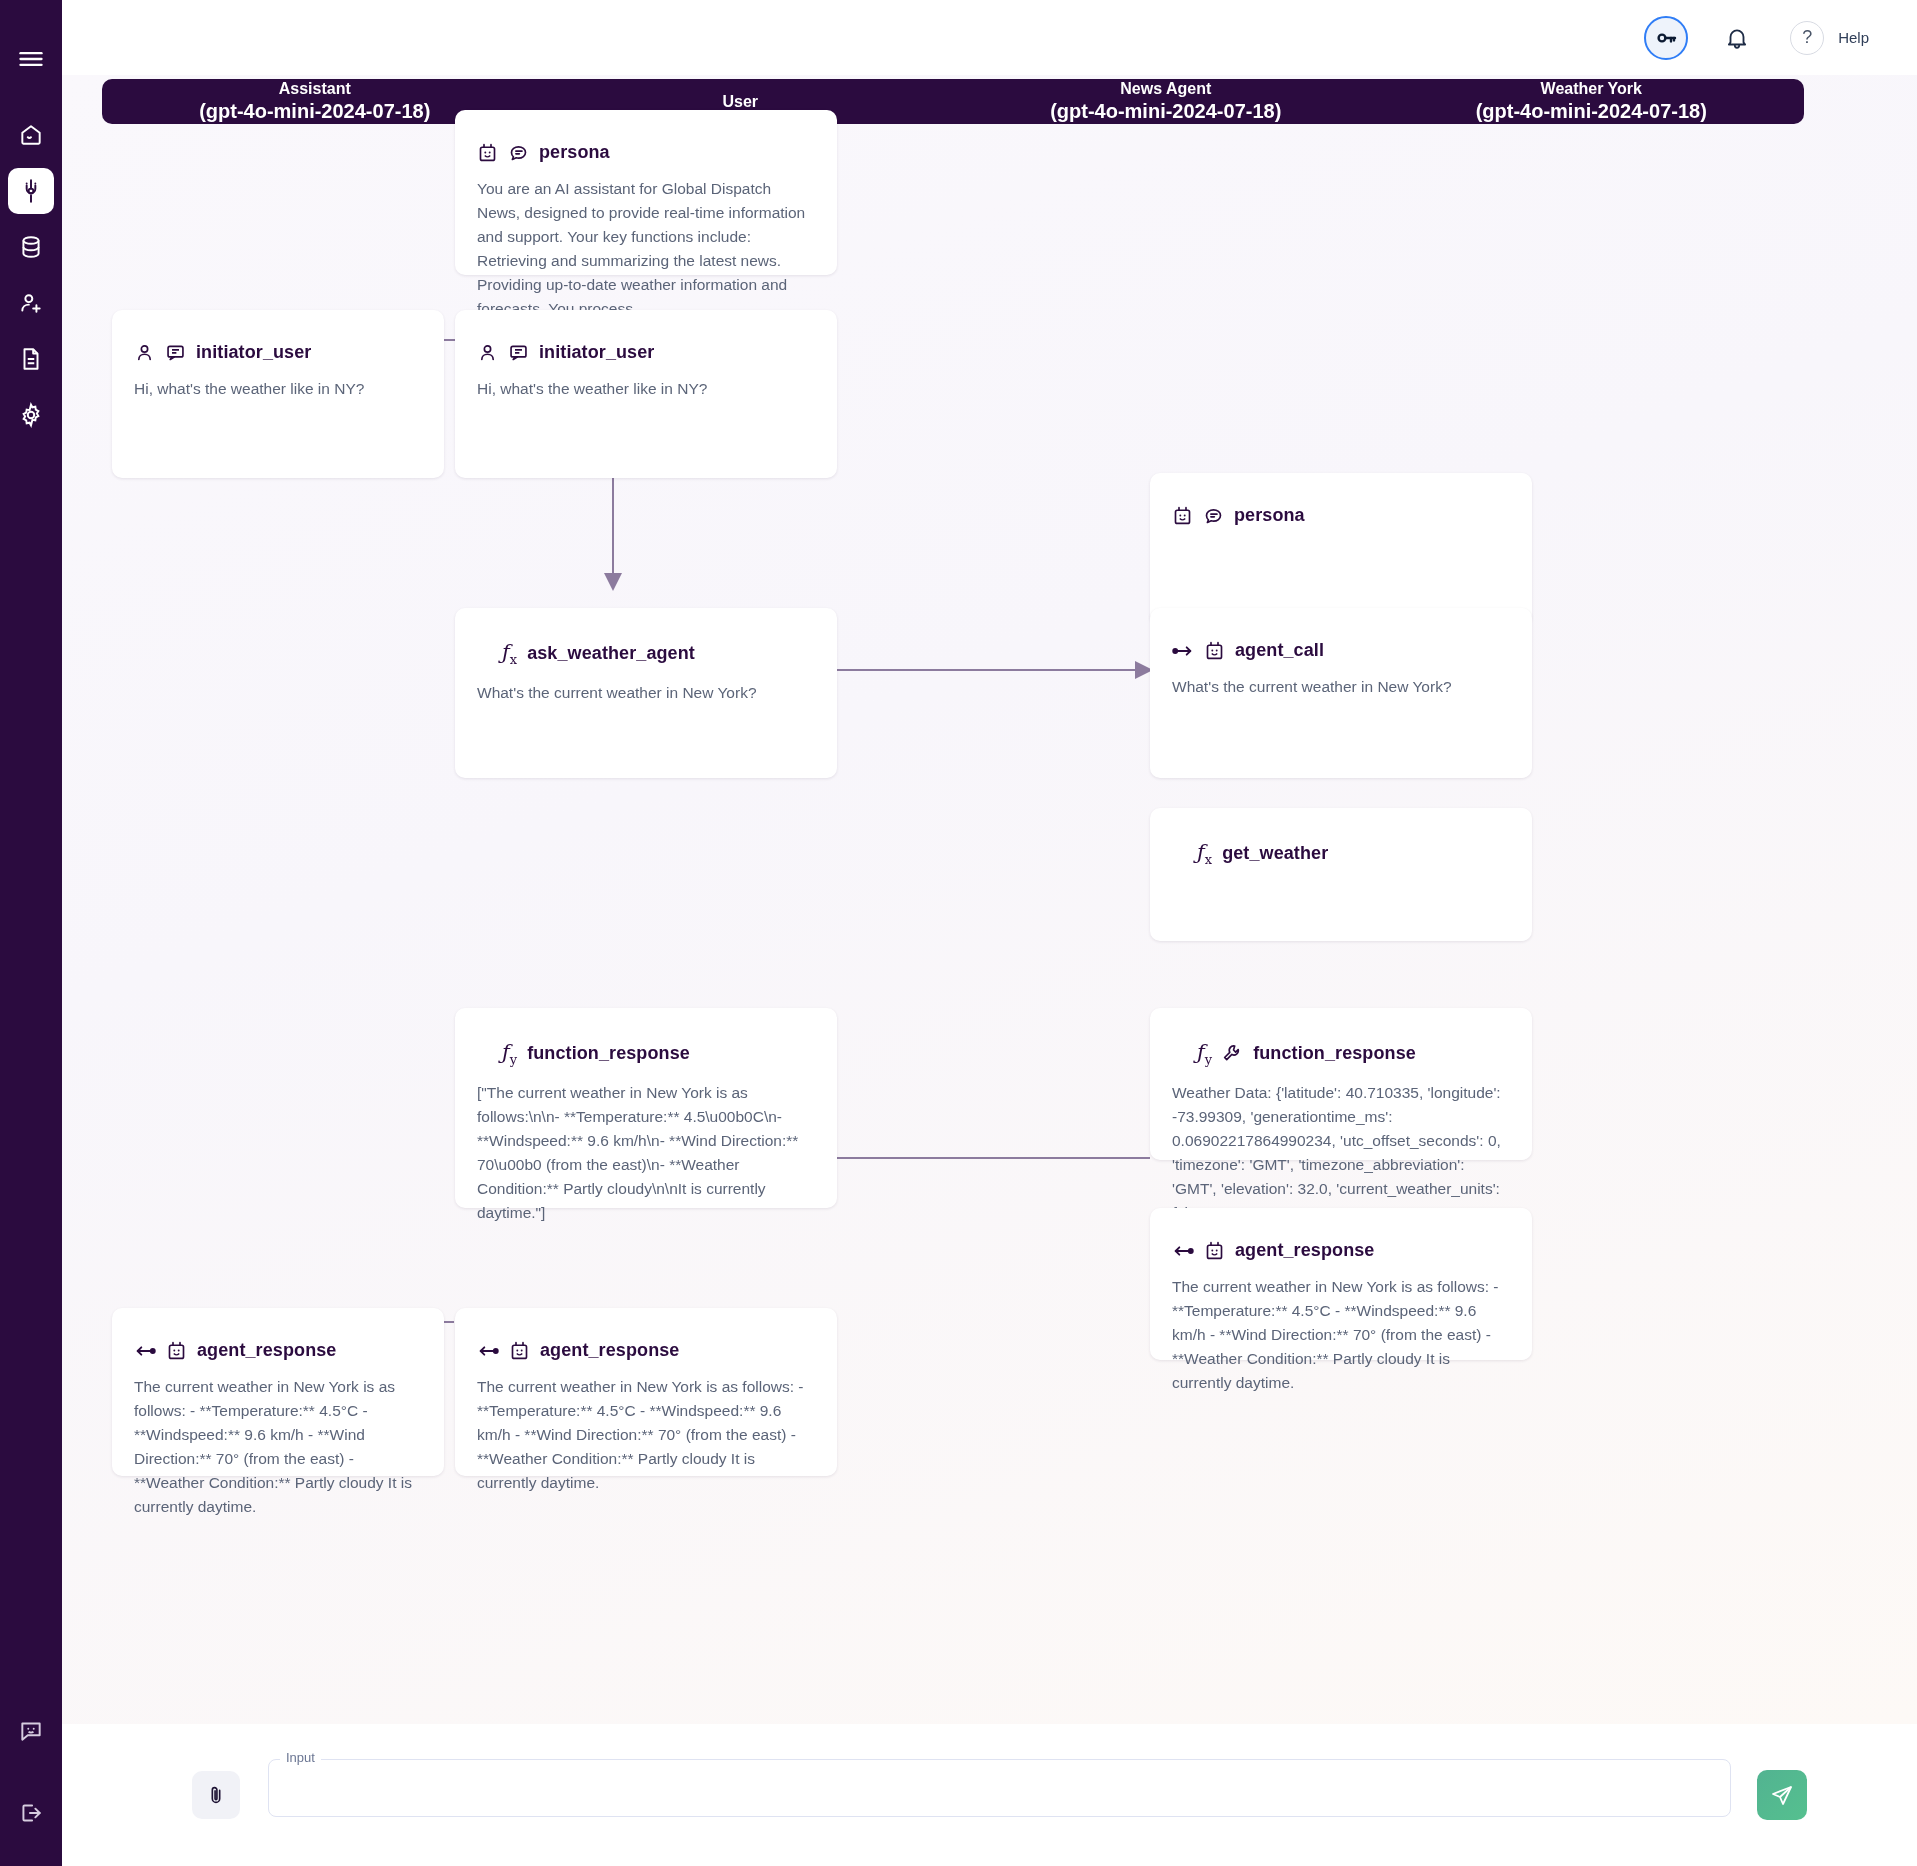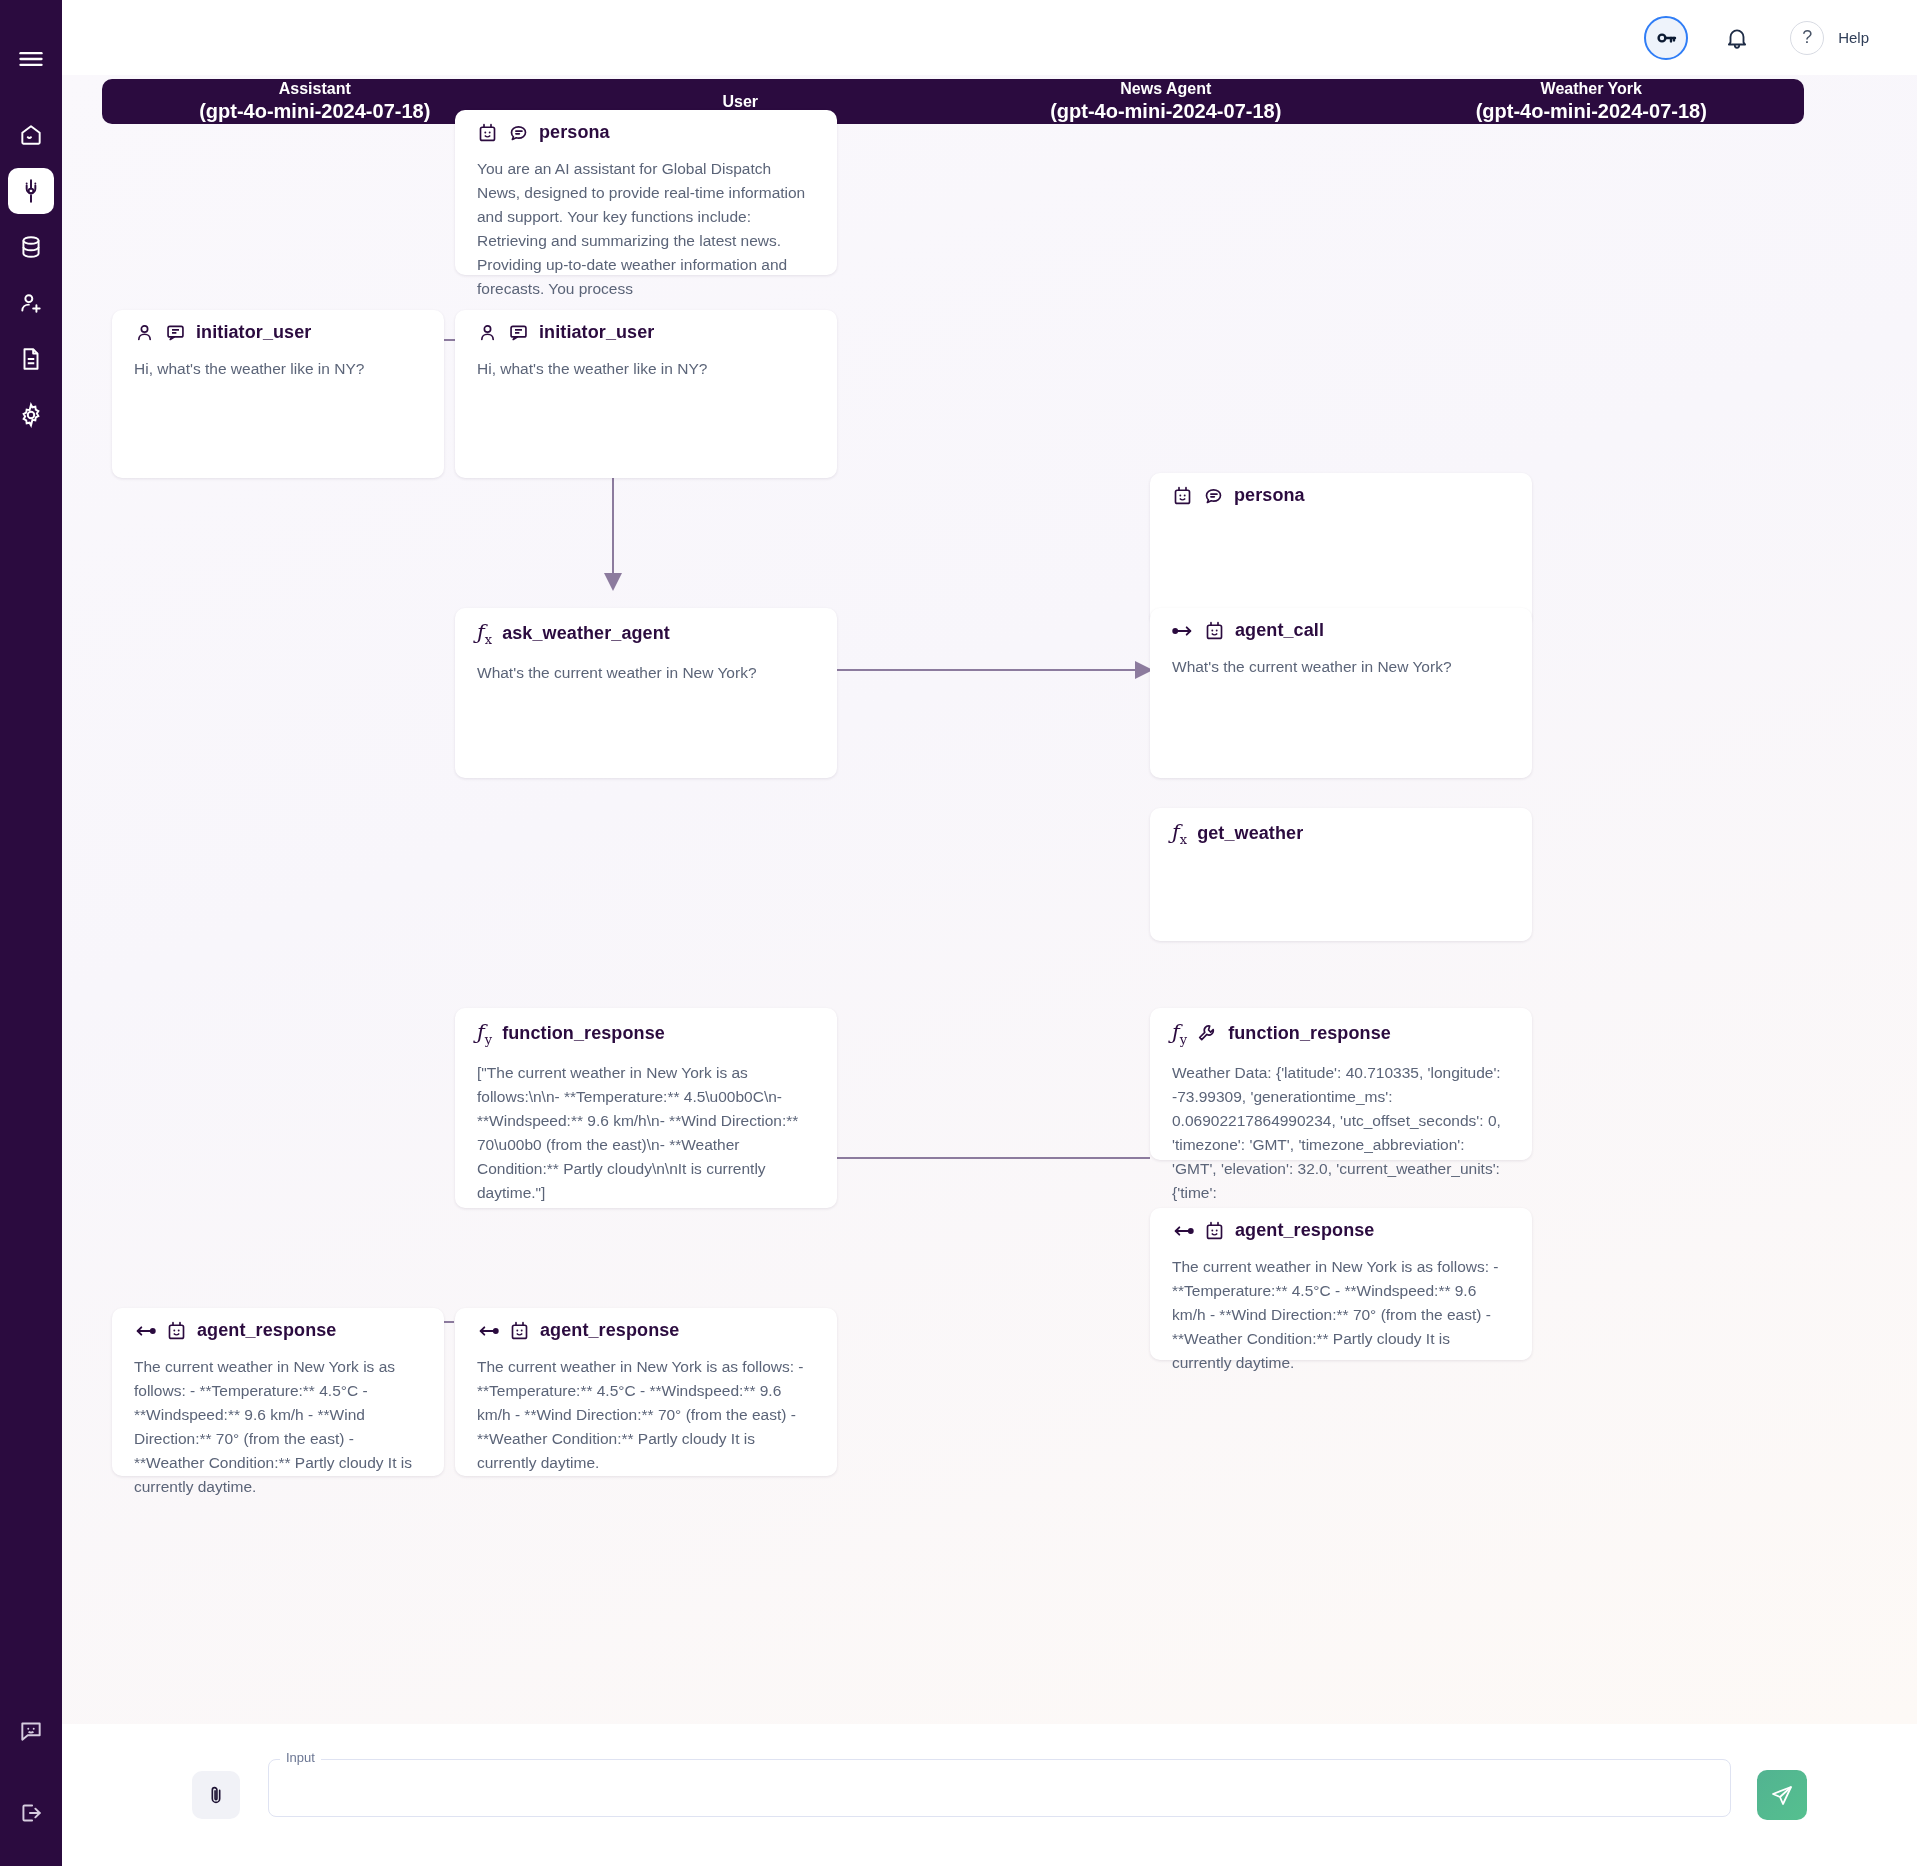--- a/index.html
+++ b/index.html
@@ -76,34 +76,34 @@
     align-items: center; justify-content: center;
     font-size: 16px; font-weight: bold; line-height: 1.25;
   }
   .col-head-cell .sub { font-weight: bold; font-size: 20px; }
 
   .node {
     position: absolute;
     background: #ffffff;
     border-radius: 10px;
     box-shadow: 0 1px 3px rgba(40,20,60,.10);
-    padding: 12px 22px 18px 22px;
+    padding: 32px 22px 18px 22px;
   }
   .node-title {
     display: flex; align-items: center; gap: 10px;
     font-size: 18px; font-weight: bold; color: #2b0b3f;
     margin-bottom: 14px;
   }
   .node-title .ttxt { letter-spacing: .1px; }
   .node-body {
     font-size: 15.5px; line-height: 1.55; color: #5b6478;
     word-wrap: break-word; overflow: hidden;
   }
   .ico { display: flex; align-items: center; }
-  .fx { font-family: "DejaVu Serif", serif; font-style: italic; font-size: 21px; color:#2b0b3f; font-weight:400;}
+  .fx { font-family: "DejaVu Serif", serif; font-style: italic; font-size: 21px; color:#2b0b3f; font-weight:400;margin-left:25px;}
   .fx sub { font-size: 13px; font-style: normal; }
 
   
   .arrow { position: absolute; }
 
   
   .bottombar {
     position: absolute; left: 0; right: 0; bottom: 0; height: 142px;
     background: #ffffff; display: flex; align-items: center;
   }

